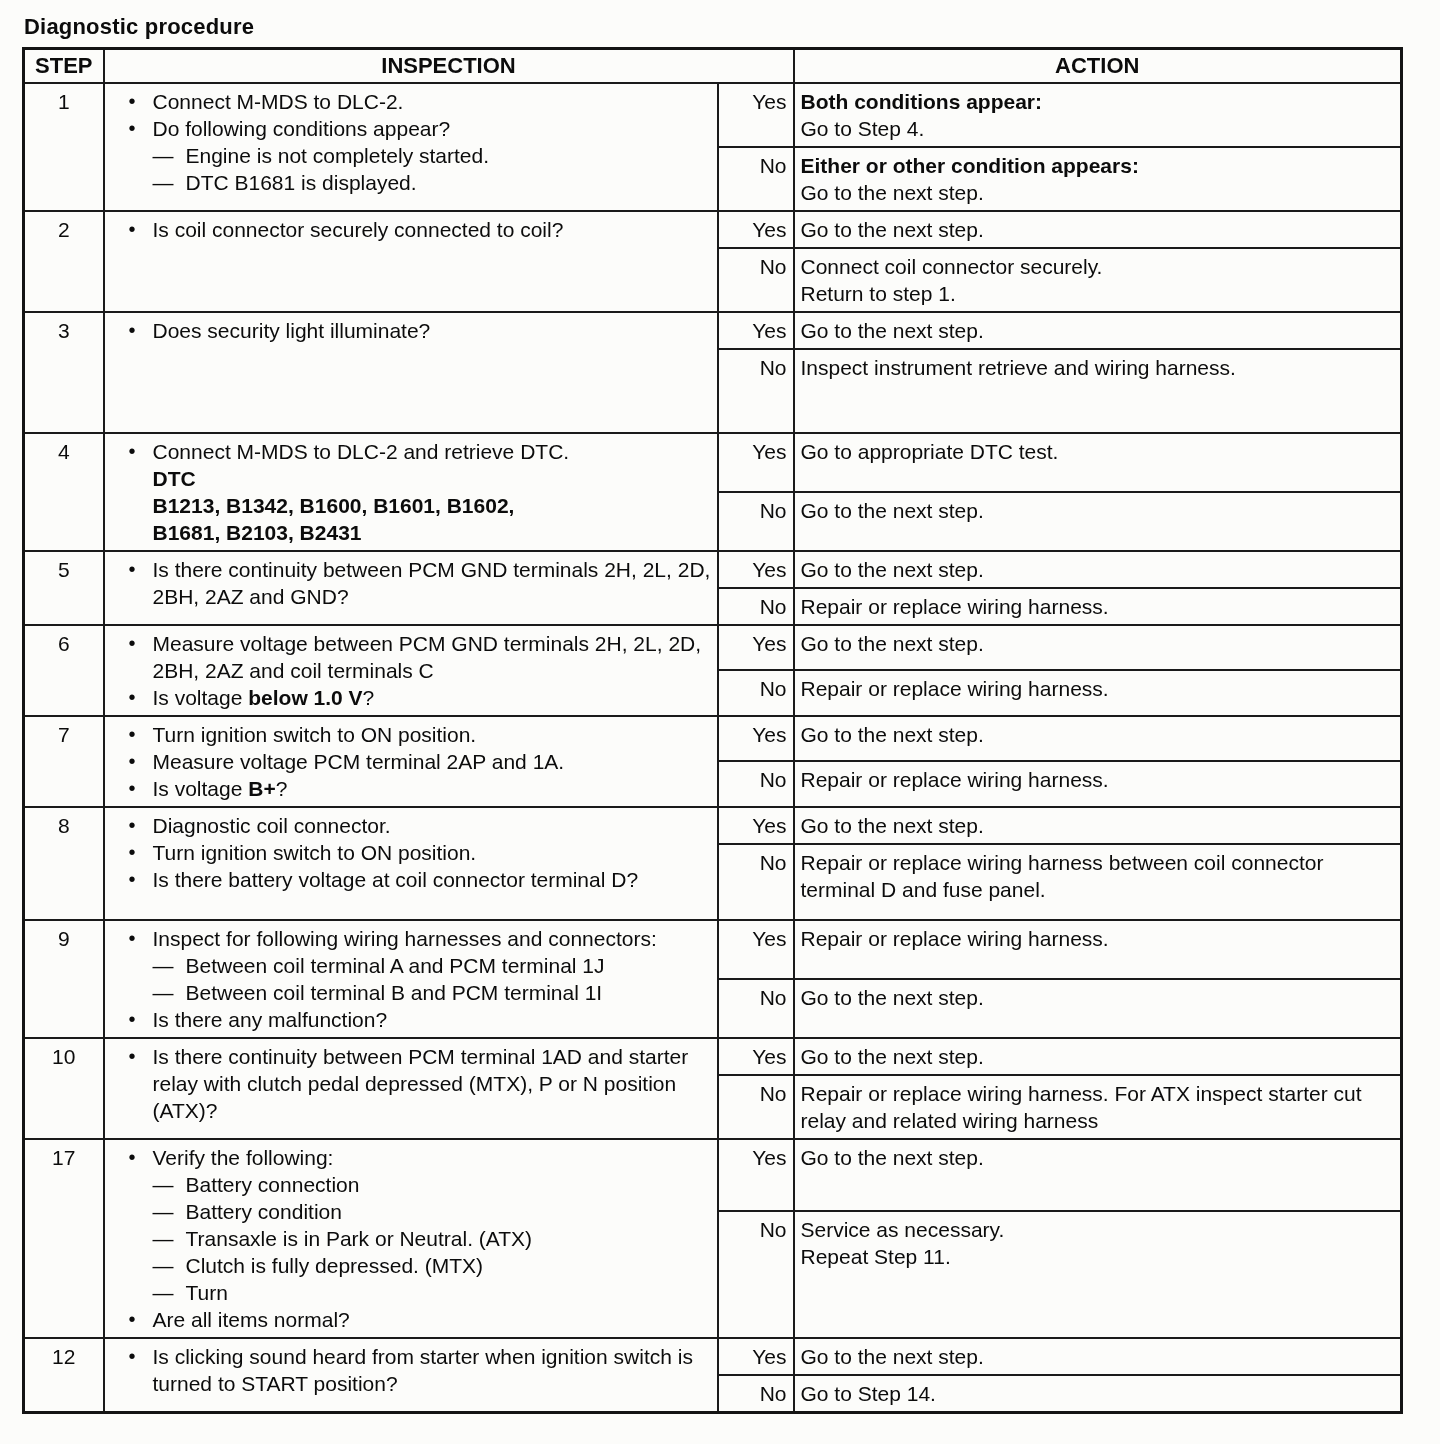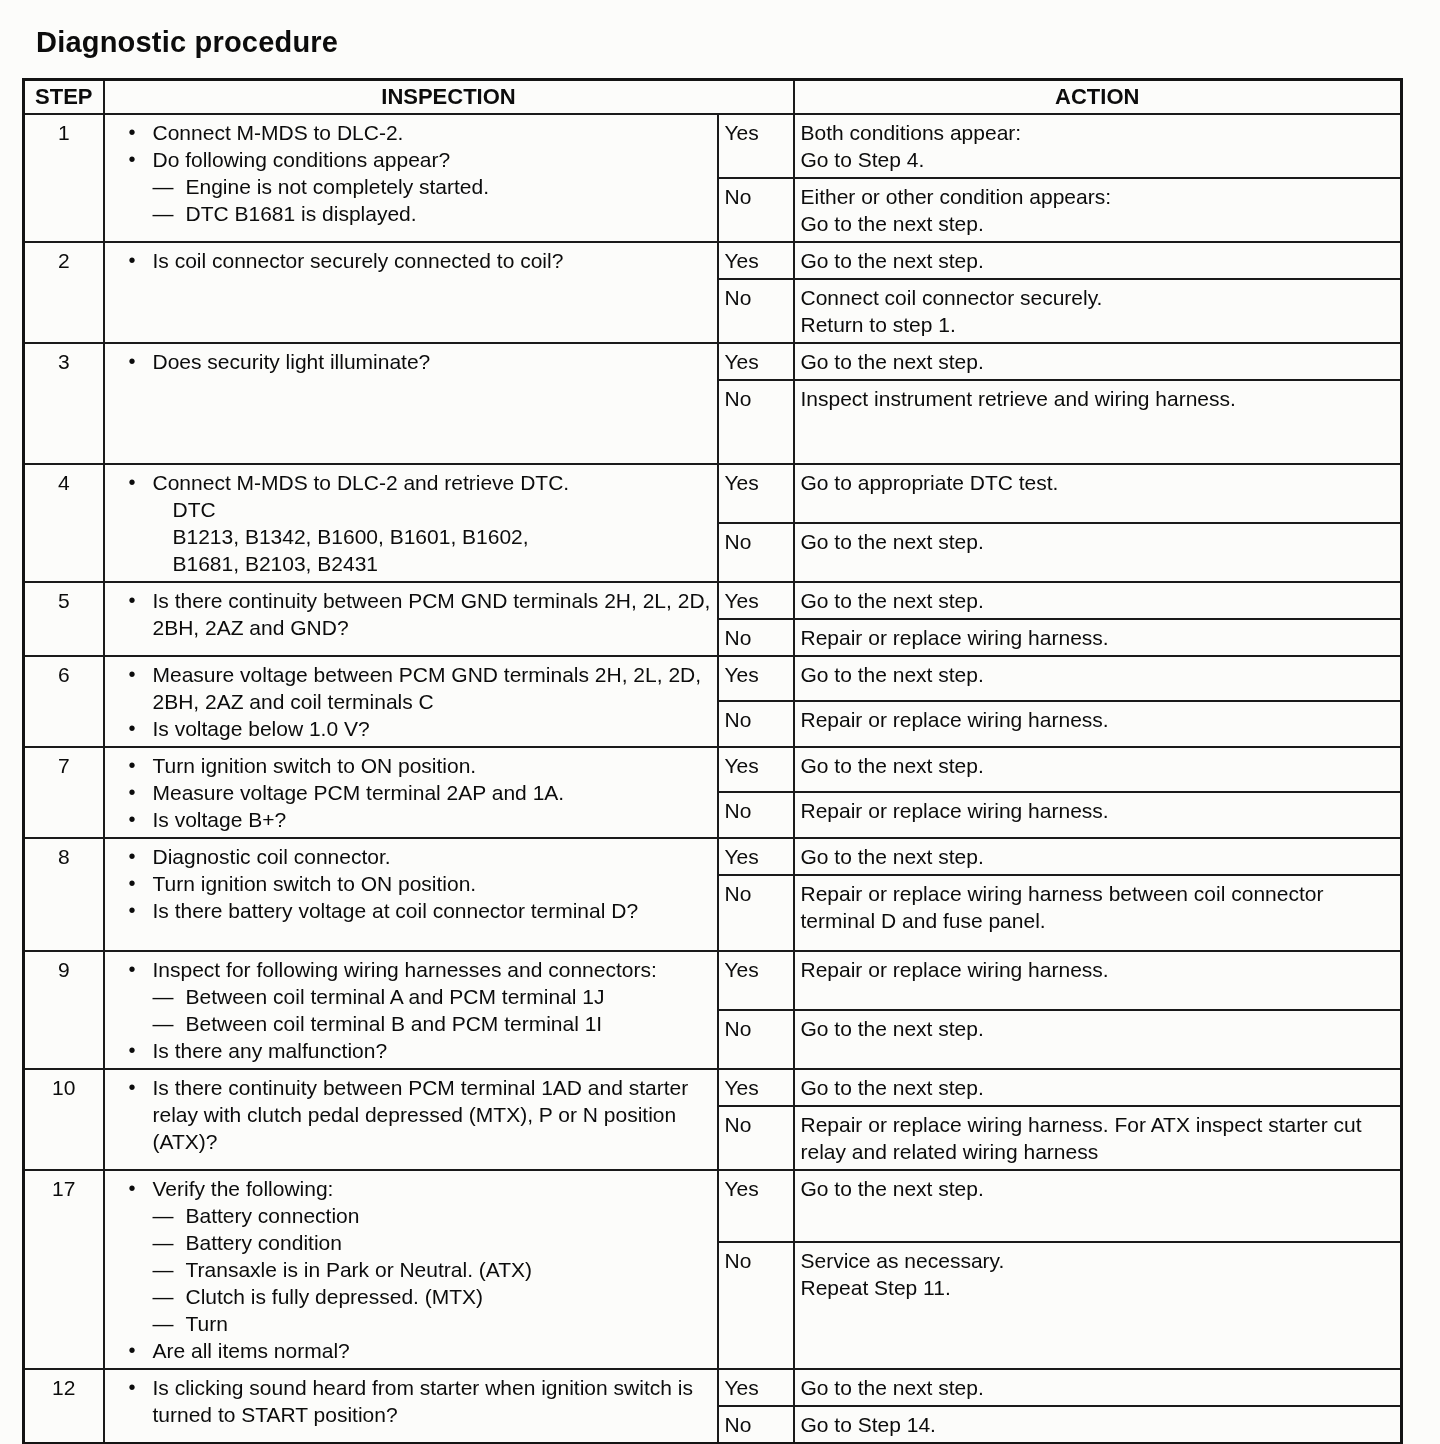--- a/index.html
+++ b/index.html
@@ -9,23 +9,23 @@
     background: #e9e9e5;
   }
   .page {
     width: 1440px;
     min-height: 1444px;
     background: #fcfcfa;
     color: #0c0c0c;
     padding: 10px 0 0 0;
   }
   .title {
-    font-size: 29px;
+    font-size: 22px;
     font-weight: bold;
-    margin: 12px;
+    margin: 0;
     padding: 4px 0 7px 24px;
     letter-spacing: 0.2px;
   }
   table.diag-table {
     border-collapse: collapse;
     table-layout: fixed;
     margin-left: 22px;
     width: 1378px;
     border: 3px solid #141414;
   }
@@ -39,29 +39,29 @@
     height: 34px;
     padding: 2px 4px;
   }
   .diag-table td {
     font-size: 21px;
     line-height: 27px;
     vertical-align: top;
     padding: 4px 6px;
   }
   .cell-step { text-align: center; }
-  .cell-answer { text-align: left; }
+  .cell-answer { text-align: right; }
   .cell-inspection { padding-left: 10px; padding-right: 10px; }
   .cell-action { padding-left: 10px; padding-right: 10px; }
   .line { display: flex; align-items: flex-start; }
   .line .marker { flex: none; }
   .marker-bullet .marker { width: 24px; margin-left: 18px; font-size: 20px; }
   .marker-dash .marker { width: 33px; margin-left: 42px; }
-  .marker-plain { margin-left: 62px; }
-  .seg-bold { font-weight: normal; }
+  .marker-plain { margin-left: 42px; }
+  .seg-bold { font-weight: bold; }
   
   tr[data-row="3-1"] { height: 84px; }
   tr[data-row="8-1"] { height: 76px; }
 </style>
 </head>
 <body>
 
 <div class="page">
   <h1 class="title">Diagnostic procedure</h1>
 

